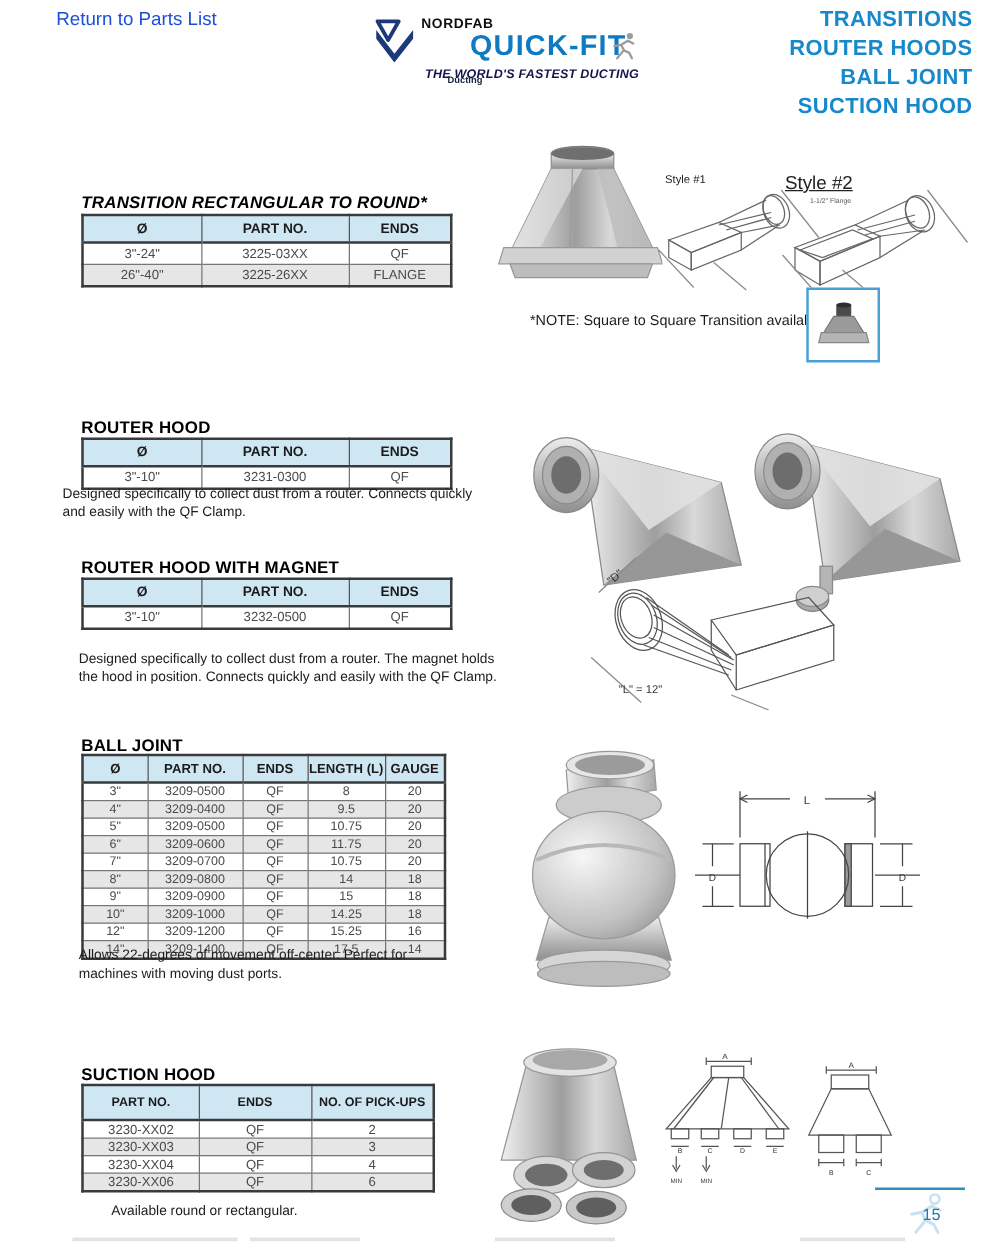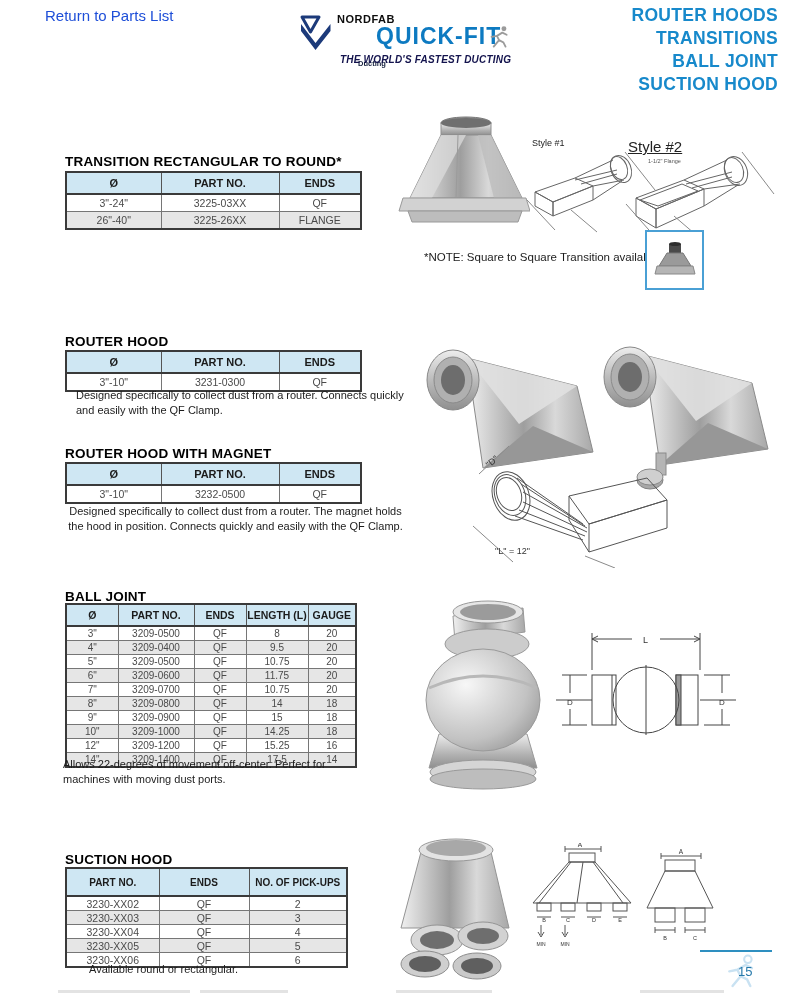--- a/index.html
+++ b/index.html
@@ -79,27 +79,27 @@
     <div class="abs brand-ducting" style="left:60px;top:16px;">Ducting</div>
     <div class="abs brand-quickfit" style="left:78px;top:13px;">QUICK-FIT</div>
     <svg class="abs" style="left:186px;top:13px;" width="28" height="30" viewBox="0 0 26 26">
       <circle cx="18.5" cy="4.5" r="2.3" fill="#9b9b9b"></circle>
       <path d="M17 8 L12 11 L14 15 L9 21 M14 15 L18 17 L20 21 M12 11 L7 12 M17 8 L21 10" stroke="#9b9b9b" stroke-width="1.7" fill="none" stroke-linecap="round"></path>
     </svg>
     <div class="abs brand-tagline" style="left:42px;top:44px;white-space:nowrap;">THE WORLD'S FASTEST DUCTING</div>
   </div>
 
   <div class="abs cats" style="left:498px;top:4px;">
+    <div>TRANSITIONS</div>
     <div>ROUTER HOODS</div>
-    <div>TRANSITIONS</div>
     <div>BALL JOINT</div>
     <div>SUCTION HOOD</div>
   </div>
 
-  <div class="abs sec-title" style="left:65px;top:154px;">TRANSITION RECTANGULAR TO ROUND*</div>
+  <div class="abs sec-title" style="left:65px;top:154px;font-style:italic;">TRANSITION RECTANGULAR TO ROUND*</div>
 
   <table class="abs parts" style="left:65px;top:171px;width:295px;">
     <colgroup>
         <col style="width:95px">
         <col style="width:118px">
         <col style="width:82px">
       </colgroup>
     <thead>
         <tr>
       <th>Ø</th>
@@ -198,21 +198,21 @@
     </tr>
       </thead>
     <tbody>
         <tr>
       <td>3"-10"</td>
       <td>3231-0300</td>
       <td>QF</td>
     </tr>
       </tbody>
   </table>
-  <div class="abs desc" style="left:76px;top:388px;width:345px;">Designed specifically to collect dust from a router.  Connects quickly and easily with the QF Clamp.</div>
+  <div class="abs desc" style="left:50px;top:388px;width:345px;">Designed specifically to collect dust from a router.  Connects quickly and easily with the QF Clamp.</div>
 
   <div class="abs sec-title" style="left:65px;top:446px;">ROUTER HOOD WITH MAGNET</div>
   <table class="abs parts" style="left:65px;top:462px;width:295px;">
     <colgroup>
         <col style="width:95px">
         <col style="width:118px">
         <col style="width:82px">
       </colgroup>
     <thead>
         <tr>
@@ -222,21 +222,21 @@
     </tr>
       </thead>
     <tbody>
         <tr>
       <td>3"-10"</td>
       <td>3232-0500</td>
       <td>QF</td>
     </tr>
       </tbody>
   </table>
-  <div class="abs desc" style="left:63px;top:504px;width:345px;text-align:center;">Designed specifically to collect dust from a router.  The magnet holds the hood in position.  Connects quickly and easily with the QF Clamp.</div>
+  <div class="abs desc" style="left:63px;top:520px;width:345px;">Designed specifically to collect dust from a router.  The magnet holds the hood in position.  Connects quickly and easily with the QF Clamp.</div>
 
   <svg class="abs" style="left:415px;top:328px;" width="185" height="150" viewBox="0 0 185 150">
     <polygon points="52,30 162,58 178,124 68,140" fill="url(#gMetalH)" stroke="#8a8a8a"></polygon>
     <polygon points="52,30 162,58 104,96" fill="#e0e0e0" opacity="0.9"></polygon>
     <polygon points="68,140 178,124 118,98" fill="#979797"></polygon>
     <ellipse cx="38" cy="52" rx="26" ry="30" fill="url(#gMetalV)" stroke="#888"></ellipse>
     <ellipse cx="38" cy="52" rx="19" ry="23" fill="#b0b0b0" stroke="#8a8a8a"></ellipse>
     <ellipse cx="38" cy="52" rx="12" ry="15" fill="#6d6d6d"></ellipse>
   </svg>
   <svg class="abs" style="left:594px;top:325px;" width="178" height="168" viewBox="0 0 178 168">
@@ -431,25 +431,20 @@
         </tr>
       <tr>
           <td>3230-XX03</td>
           <td>QF</td>
           <td>3</td>
         </tr>
       <tr>
           <td>3230-XX04</td>
           <td>QF</td>
           <td>4</td>
-        </tr>
-      <tr>
-          <td>3230-XX05</td>
-          <td>QF</td>
-          <td>5</td>
         </tr>
       <tr>
           <td>3230-XX06</td>
           <td>QF</td>
           <td>6</td>
         </tr>
     </tbody>
   </table>
   <div class="abs desc" style="left:63px;top:962px;margin-left:26px;">Available round or rectangular.</div>
 

